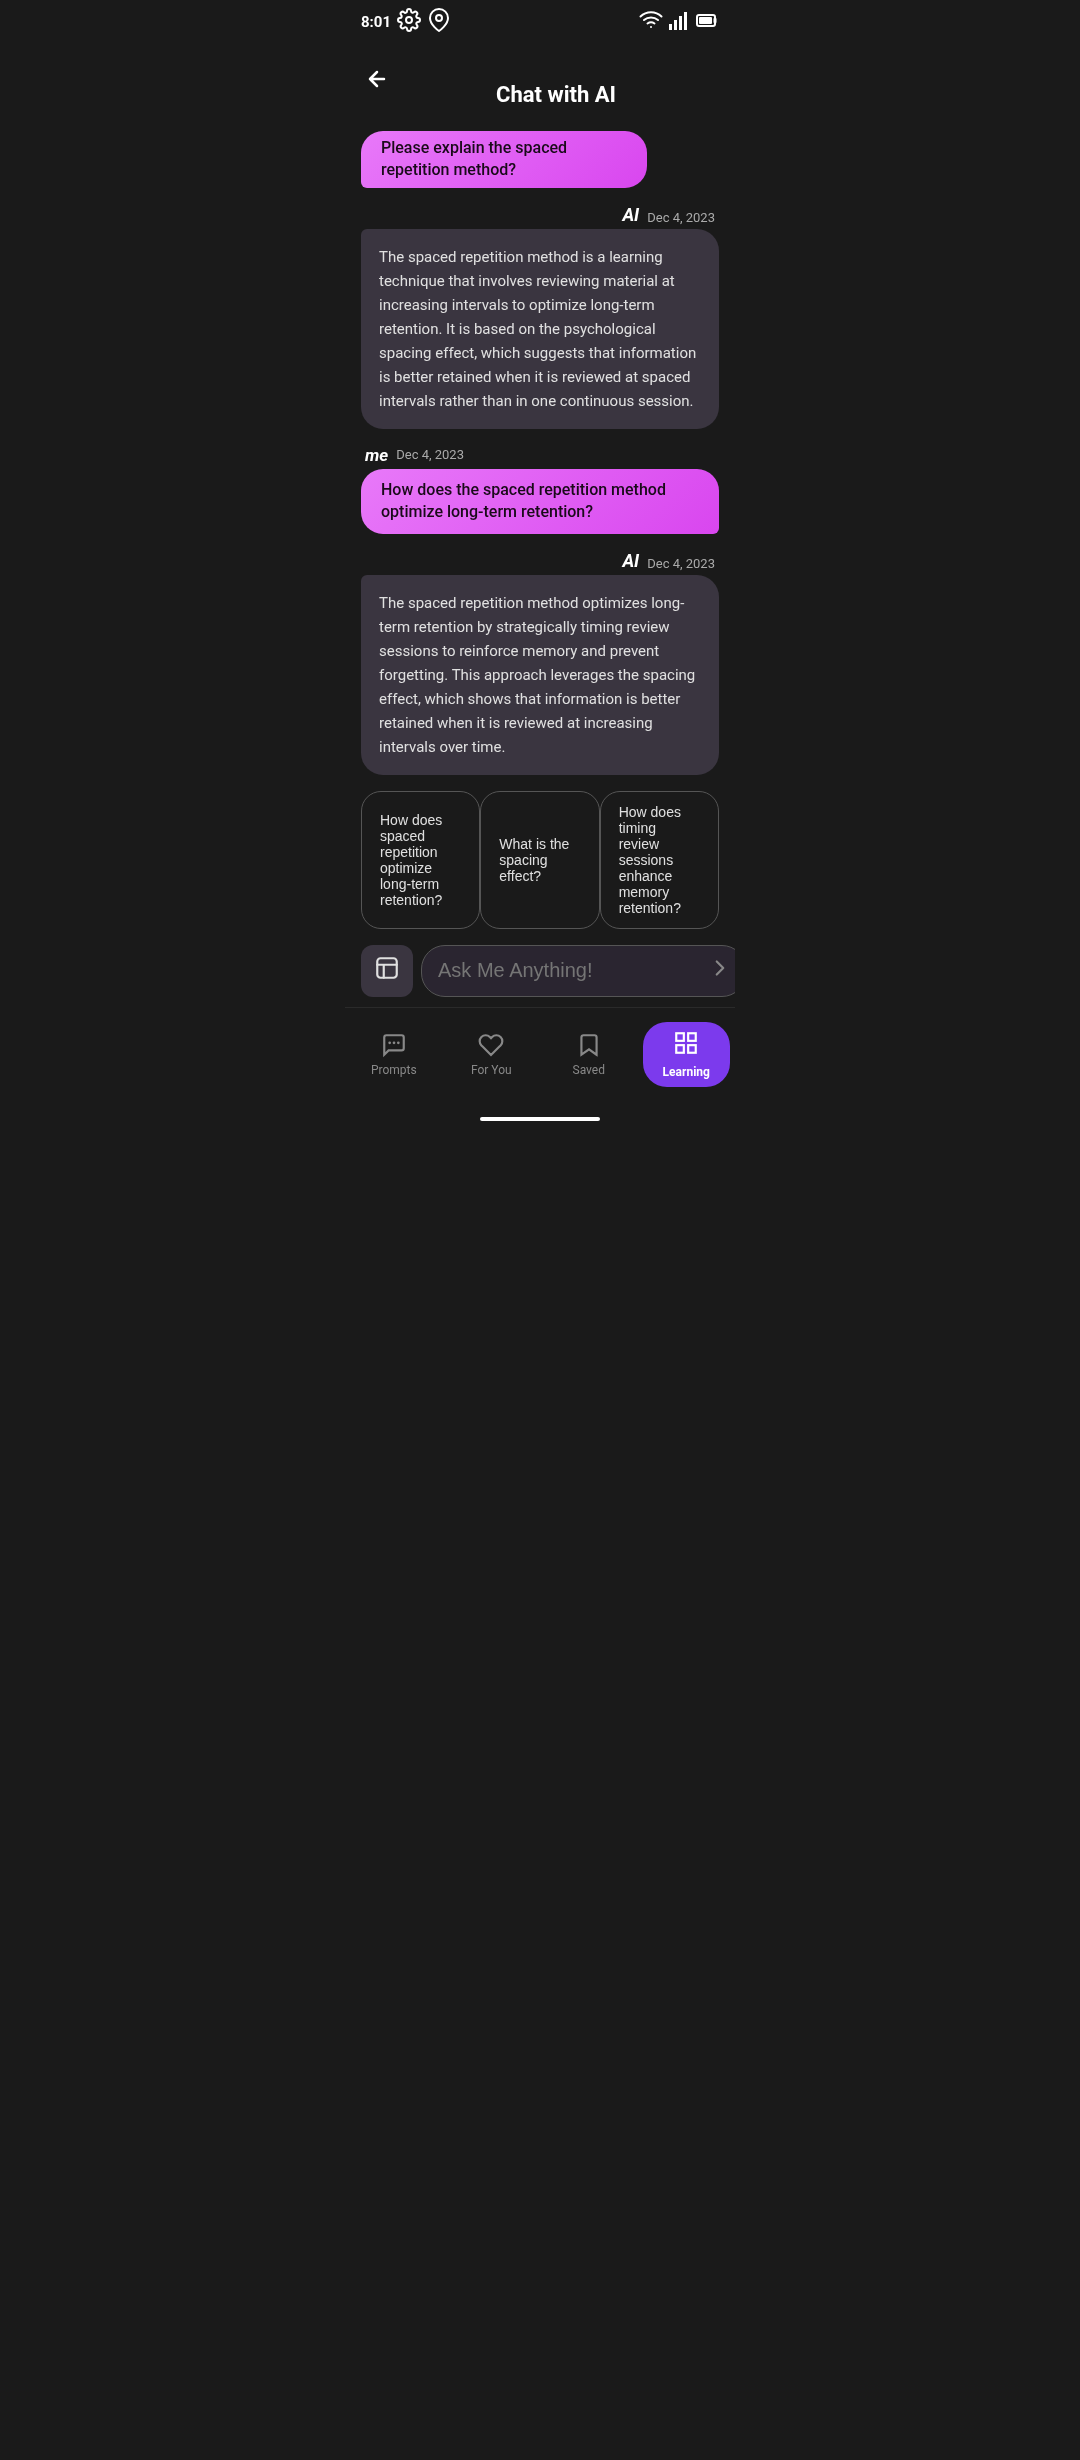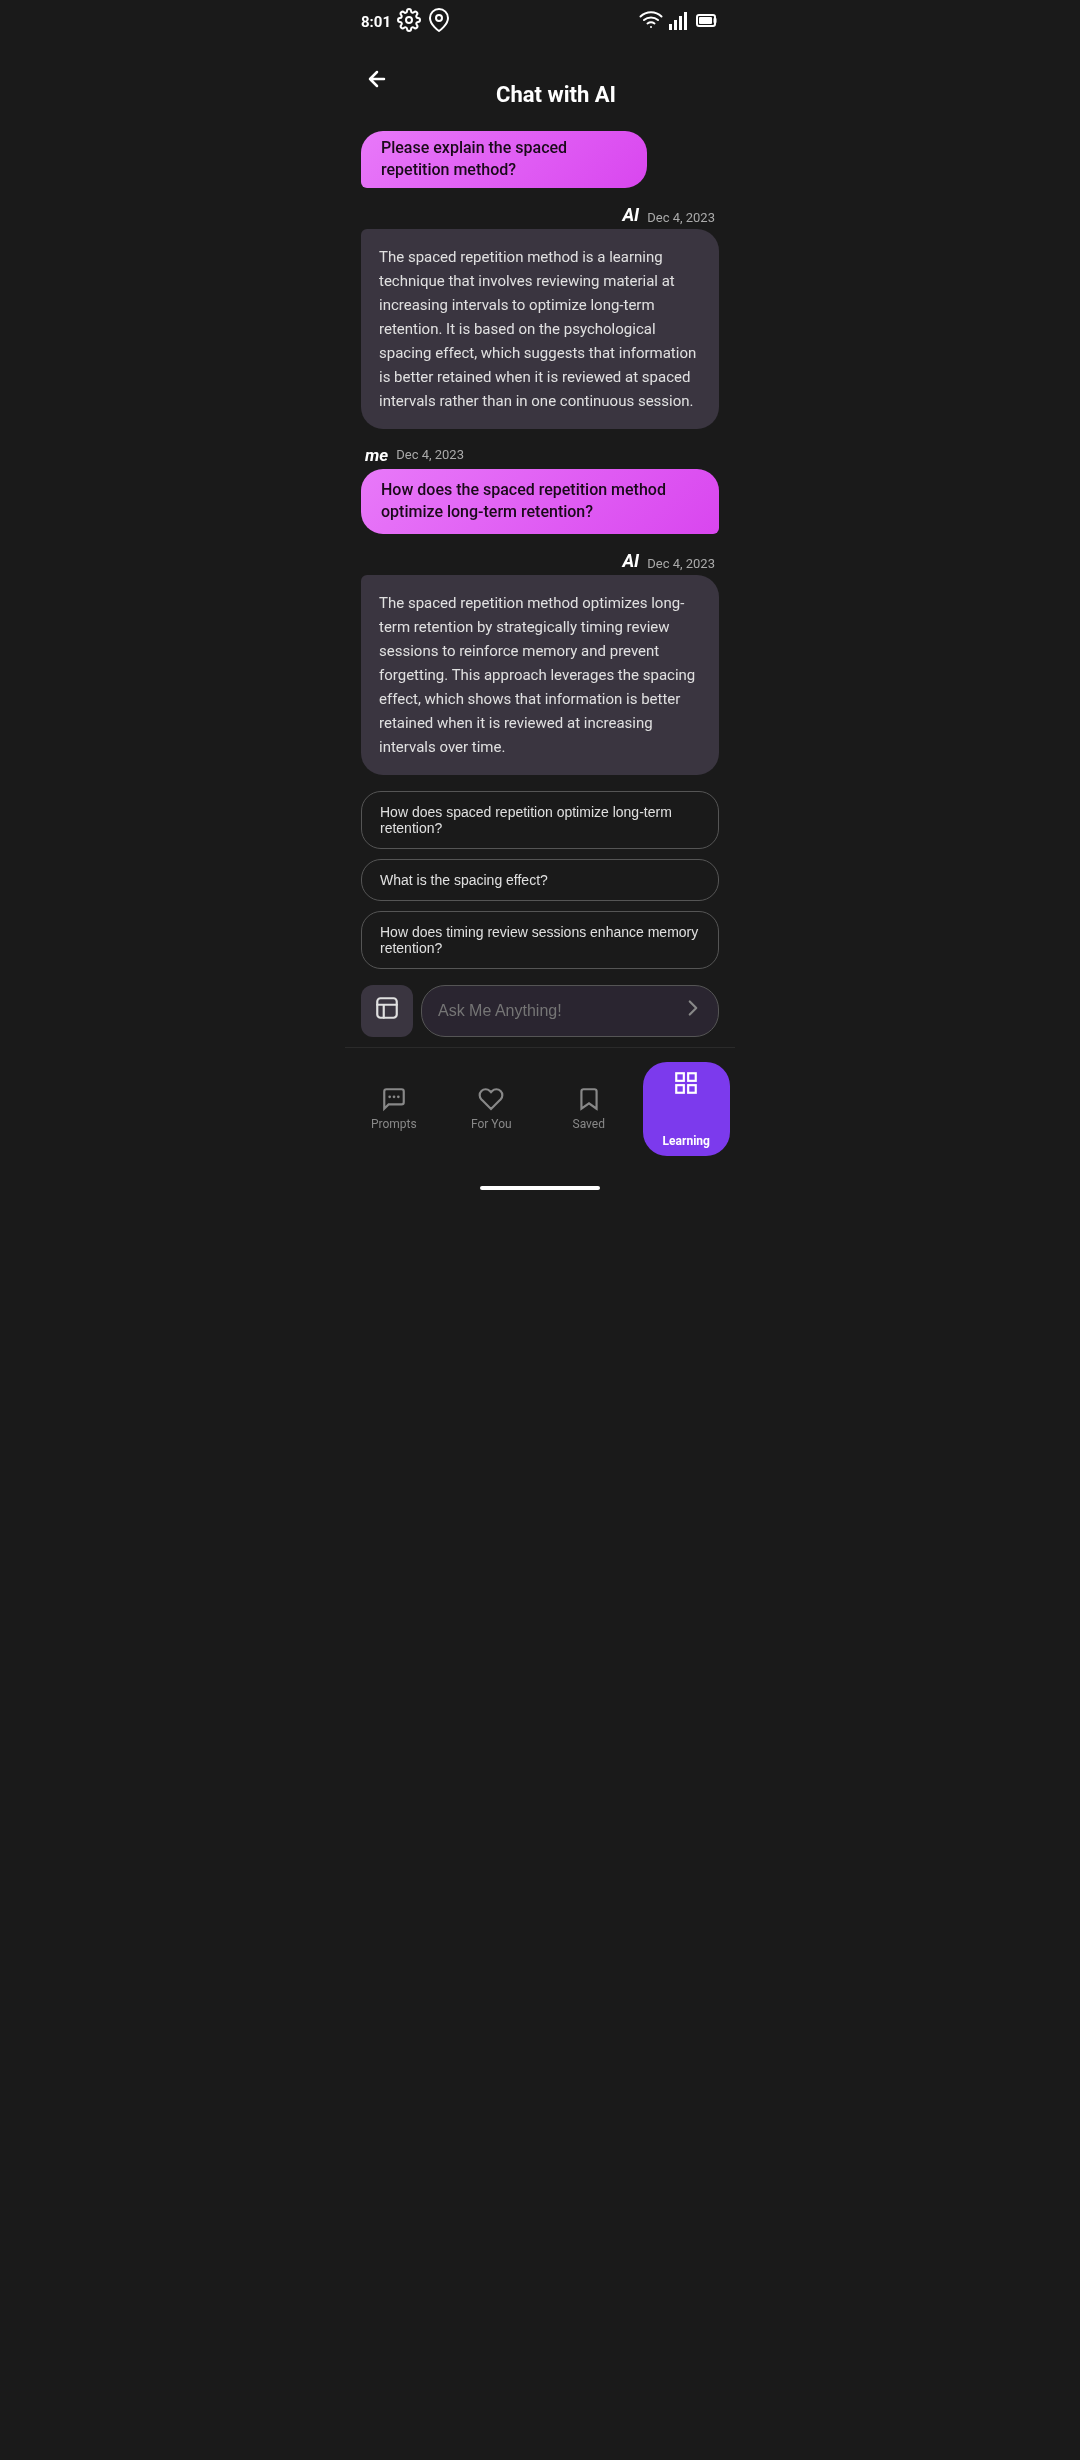--- a/index.html
+++ b/index.html
@@ -150,22 +150,21 @@
       padding: 10px 20px;
       font-size: 16px;
       color: #1a0a1a;
       font-weight: 500;
       line-height: 1.4;
     }
 
     
     .suggestions {
       display: flex;
-      flex-direction: column;
-      gap: 10px;
+      flex-direction: row;
       padding: 8px 16px;
     }
 
     .suggestion-chip {
       background: transparent;
       border: 1.5px solid #555555;
       border-radius: 20px;
       padding: 12px 18px;
       font-size: 14px;
       color: #e0e0e0;
@@ -211,21 +210,21 @@
       padding: 0 8px 0 16px;
       height: 52px;
     }
 
     .chat-input {
       flex: 1;
       background: none;
       border: none;
       outline: none;
       color: #86efac;
-      font-size: 16px;
+      font-size: 20px;
     }
 
     .send-btn {
       background: none;
       border: none;
       cursor: pointer;
       display: flex;
       align-items: center;
       justify-content: center;
       padding: 4px;
@@ -459,19 +458,19 @@
   <div class="nav-item active">
     <div class="nav-item-active-bg">
       <span class="nav-icon">
         <svg width="26" height="26" viewBox="0 0 24 24" fill="none" stroke="#ffffff" stroke-width="2">
           <rect x="3" y="3" width="7" height="7"></rect>
           <rect x="14" y="3" width="7" height="7"></rect>
           <rect x="3" y="14" width="7" height="7"></rect>
           <rect x="14" y="14" width="7" height="7"></rect>
         </svg>
       </span>
-      <span class="nav-label" style="color:#ffffff; font-weight:700;margin-top:29px;">Learning</span>
+      <span class="nav-label" style="color:#ffffff; font-weight:700;">Learning</span>
     </div>
   </div>
 
 </div>
 
 <div class="home-indicator"></div>
 
 </body></html>

